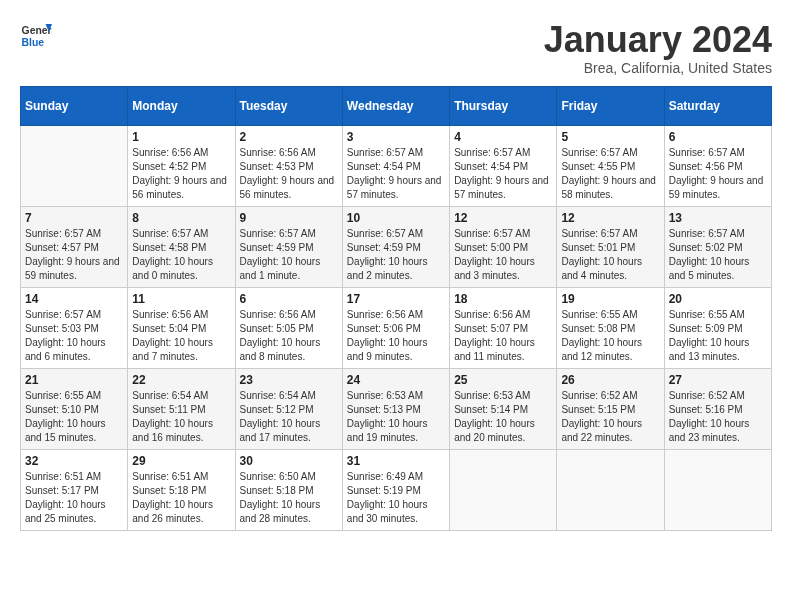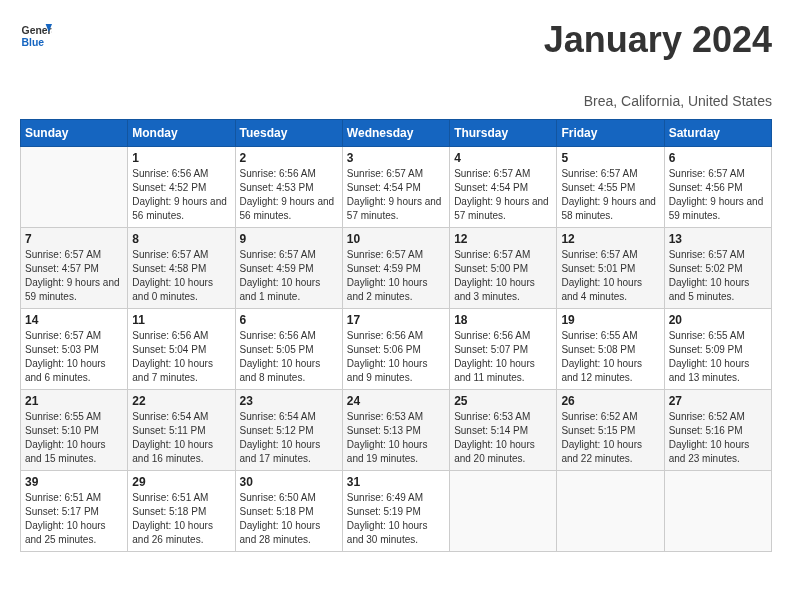--- a/index.html
+++ b/index.html
@@ -31,32 +31,31 @@
     .month-title {
       font-size: 36px;
       font-weight: bold;
       color: #333;
       line-height: 1.1;
       margin-left: 12px;
     }
     .location {
       font-size: 14px;
       color: #555;
-      margin-top: 33px;
     }
     .calendar {
       width: 100%;
       border-collapse: collapse;
       border: 1px solid #ccc;
       font-size: 11px;
     }
     .calendar th {
       background: #1565c0;
       color: #fff;
-      padding: 6px 4px;
+      padding: 12px 4px;
       text-align: left;
       font-size: 12px;
       border: 1px solid #1255a0;
     }
     .calendar td {
       border: 1px solid #ccc;
       vertical-align: top;
       padding: 4px;
       width: calc(100% / 7);
       min-height: 80px;
@@ -222,21 +221,21 @@
           <div class="day-number">26</div>
           <div class="day-info">Sunrise: 6:52 AM<br>Sunset: 5:15 PM<br>Daylight: 10 hours and 22 minutes.</div>
         </td>
         <td>
           <div class="day-number">27</div>
           <div class="day-info">Sunrise: 6:52 AM<br>Sunset: 5:16 PM<br>Daylight: 10 hours and 23 minutes.</div>
         </td>
       </tr>
       <tr>
         <td>
-          <div class="day-number">39</div>
+          <div class="day-number">32</div>
           <div class="day-info">Sunrise: 6:51 AM<br>Sunset: 5:17 PM<br>Daylight: 10 hours and 25 minutes.</div>
         </td>
         <td>
           <div class="day-number">29</div>
           <div class="day-info">Sunrise: 6:51 AM<br>Sunset: 5:18 PM<br>Daylight: 10 hours and 26 minutes.</div>
         </td>
         <td>
           <div class="day-number">30</div>
           <div class="day-info">Sunrise: 6:50 AM<br>Sunset: 5:18 PM<br>Daylight: 10 hours and 28 minutes.</div>
         </td>

